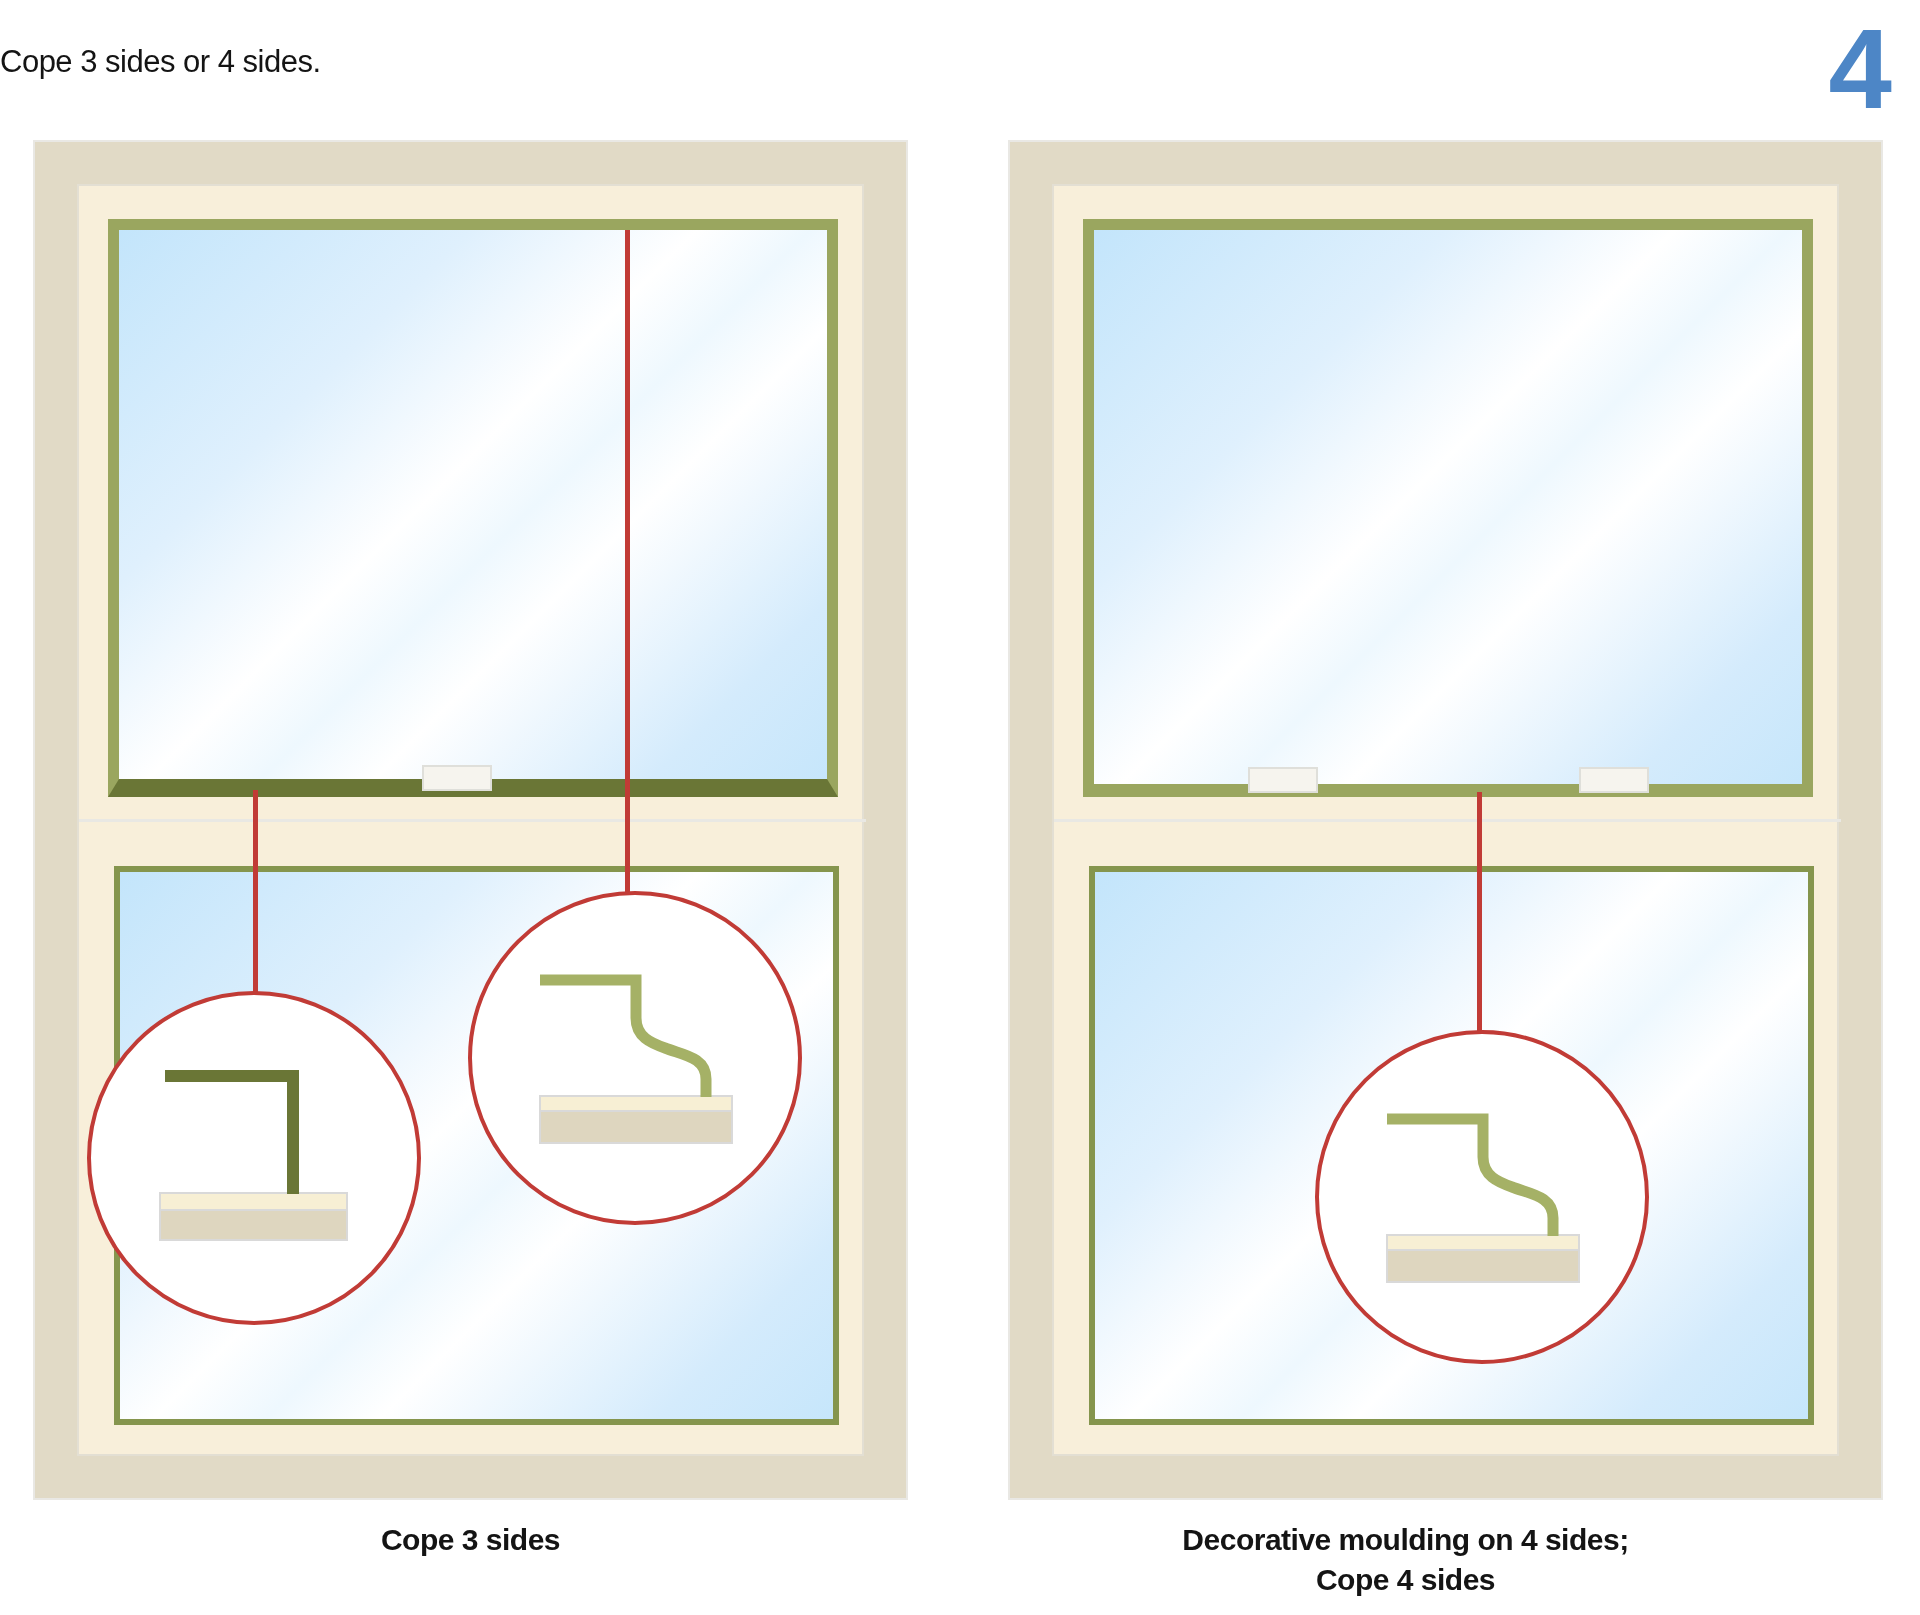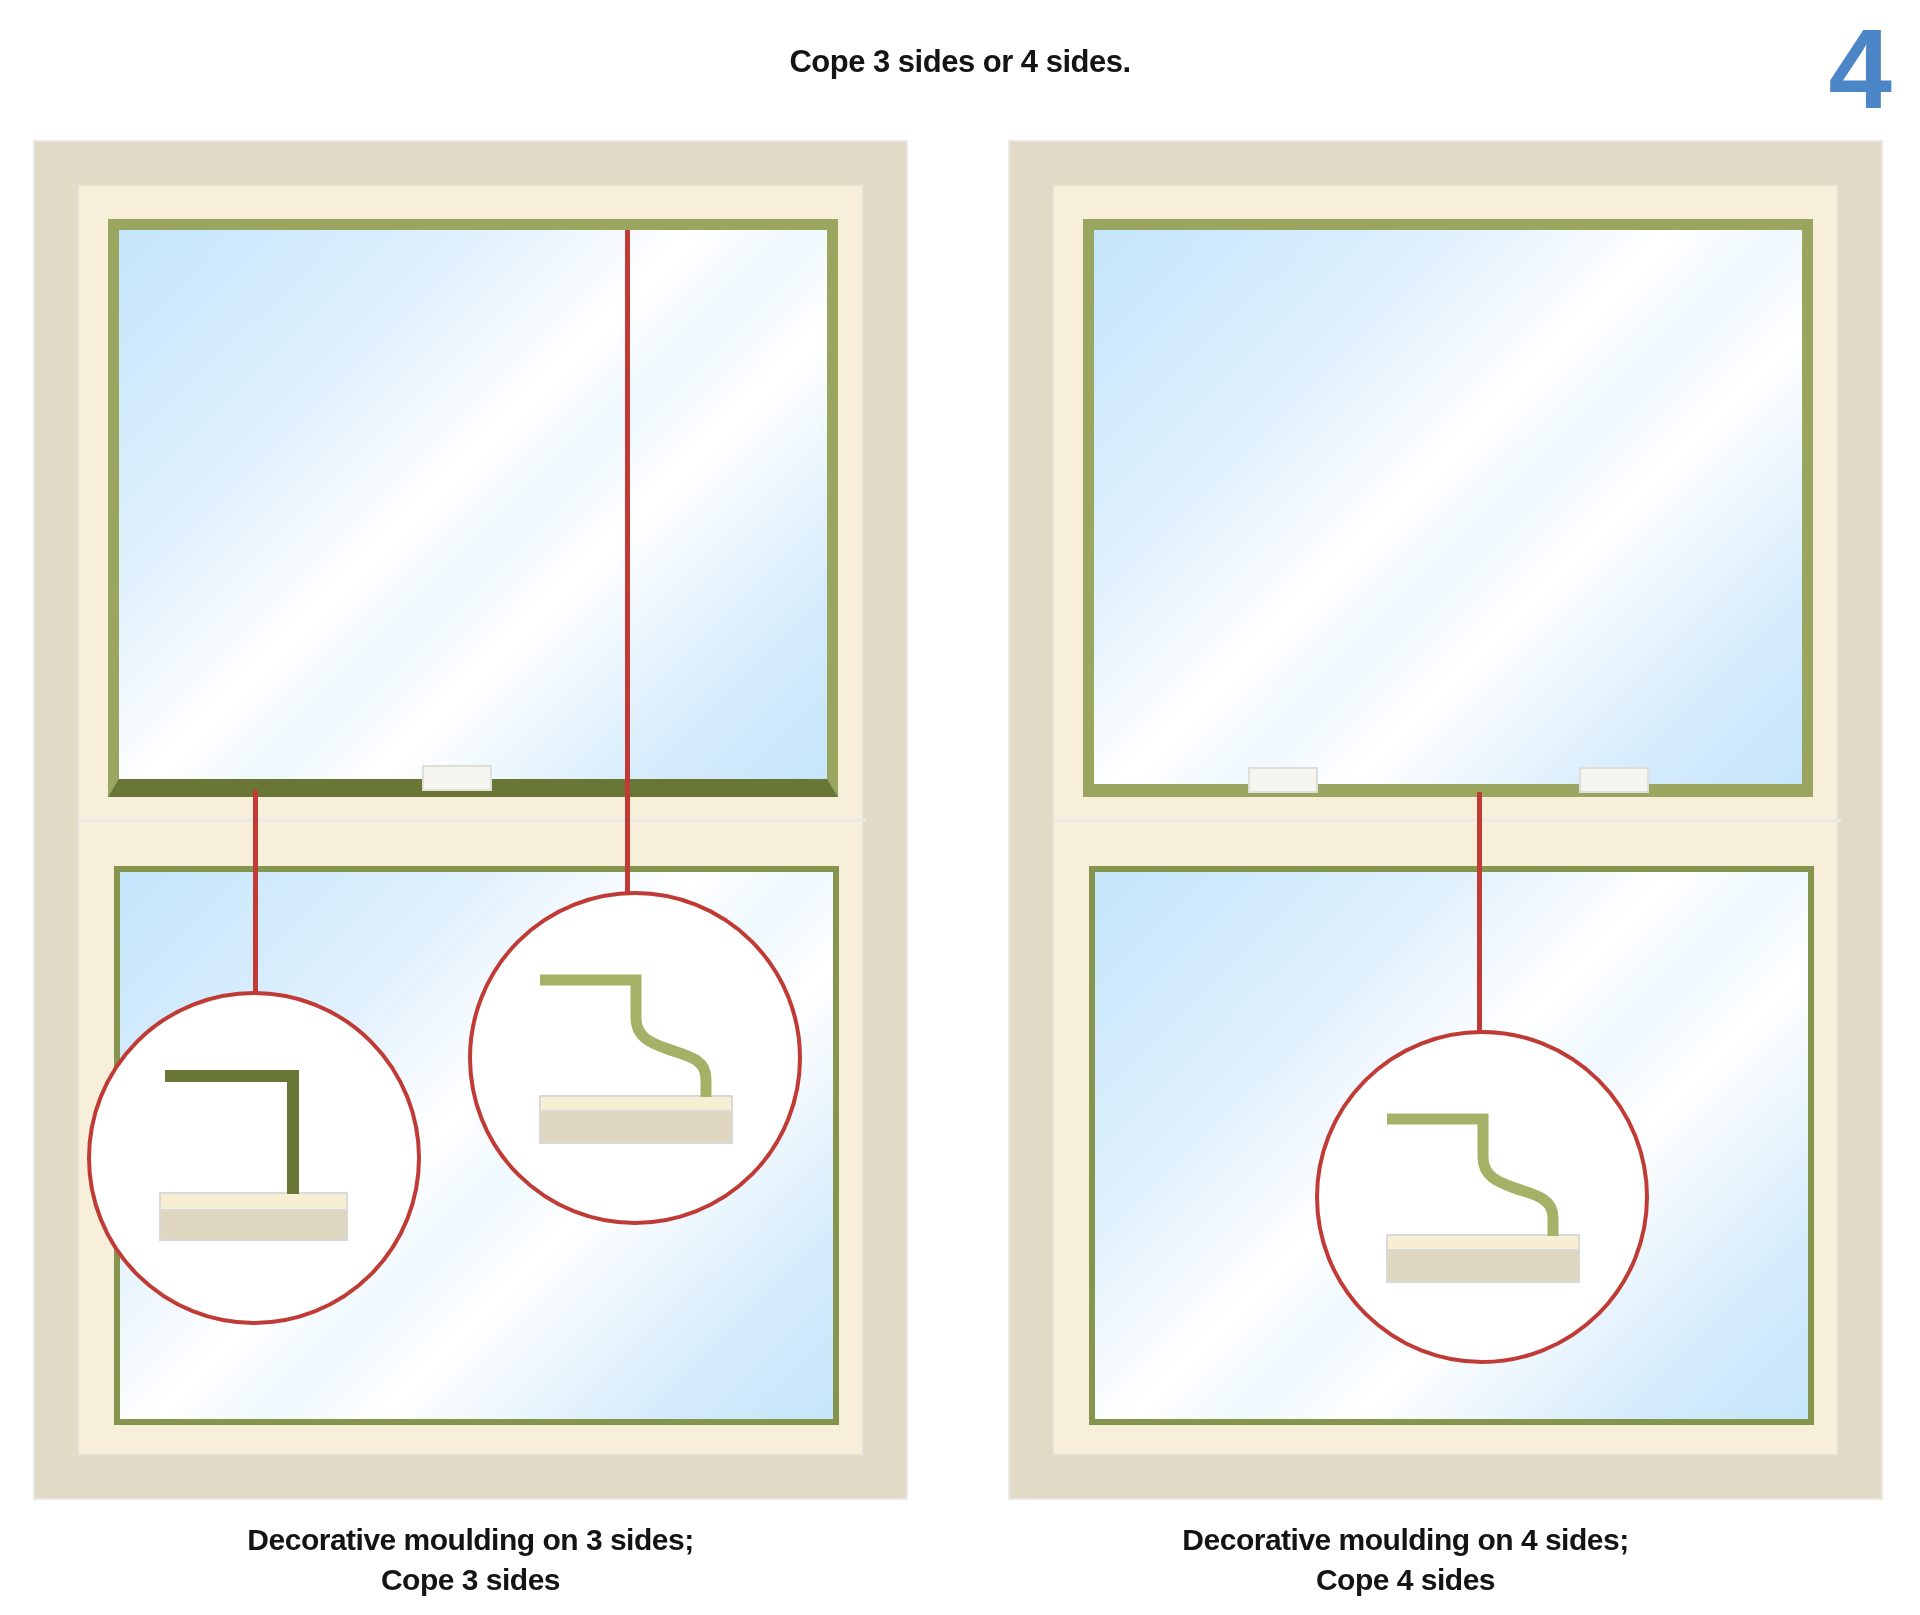--- a/index.html
+++ b/index.html
@@ -14,22 +14,22 @@
     --sill-cream:#f7efd4;
     --sill-tan:#ded6bf;
     --text:#141414;
   }
   html,body{margin:0;padding:0;background:#ffffff;}
   .canvas{
     position:relative;width:1920px;height:1615px;background:#ffffff;overflow:hidden;
     font-family:"Liberation Sans","DejaVu Sans",sans-serif;
   }
   .figure-title{
-    position:absolute;left:0;top:44px;width:1920px;text-align:center;
-    font-size:31px;font-weight:bold;color:var(--text);letter-spacing:-0.5px;
+    position:absolute;left:0;top:44px;width:1920px;
+    font-size:31px;font-weight:normal;color:var(--text);letter-spacing:-0.5px;
   }
   .step-number{
     position:absolute;top:12px;right:28px;font-size:114px;line-height:1;
     font-weight:bold;color:var(--blue);
   }
   .window{
     position:absolute;top:140px;width:875px;height:1360px;background:var(--tan);
     border:2px solid #e9e8e4;box-sizing:border-box;
   }
   .window.left{left:33px;}
@@ -99,21 +99,20 @@
     <div class="callout" style="left:433px;top:749px;">
       <svg width="334" height="334" viewBox="0 0 334 334">
         <rect x="72" y="205" width="192" height="15" fill="var(--sill-cream)" stroke="#d9d9d9" stroke-width="2"></rect>
         <rect x="72" y="220" width="192" height="32" fill="var(--sill-tan)" stroke="#d9d9d9" stroke-width="2"></rect>
         <path d="M72 89 H168 V127 C168 146 183 152 197 157 C215 164 238 166 238 188 V206" fill="none" stroke="var(--profile-green)" stroke-width="11"></path>
       </svg>
     </div>
   </div>
 
   <div class="caption left">
-    <div>Decorative moulding on 3 sides;</div>
     <div>Cope 3 sides</div>
   </div>
 
   <div class="window right">
     <div class="cream"></div>
     <div class="upper-sash light-rail glass-gradient"></div>
     <div class="seam"></div>
     <div class="lower-sash glass-gradient"></div>
     <div class="sash-tab" style="left:238px;top:625px;"></div>
     <div class="sash-tab" style="left:569px;top:625px;"></div>

